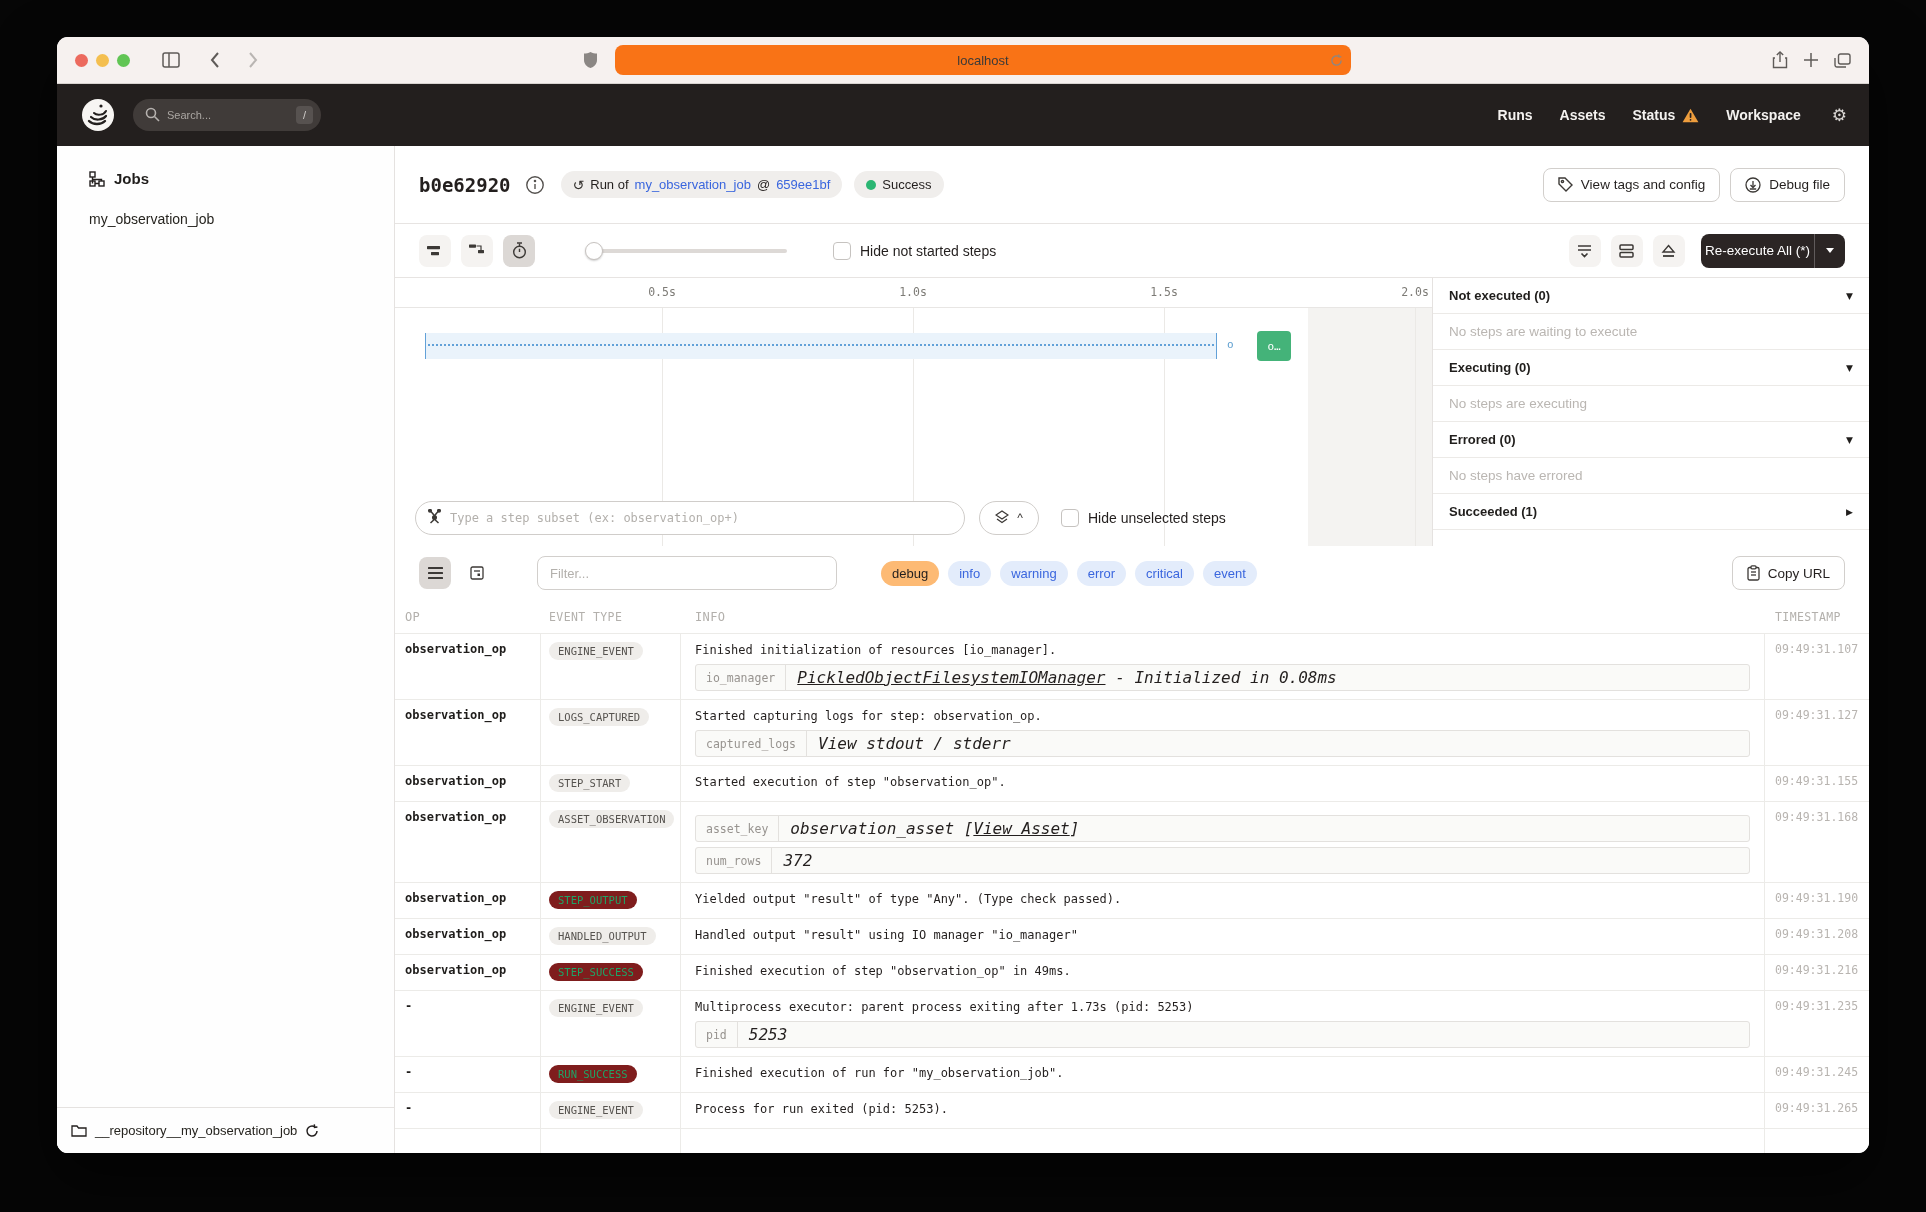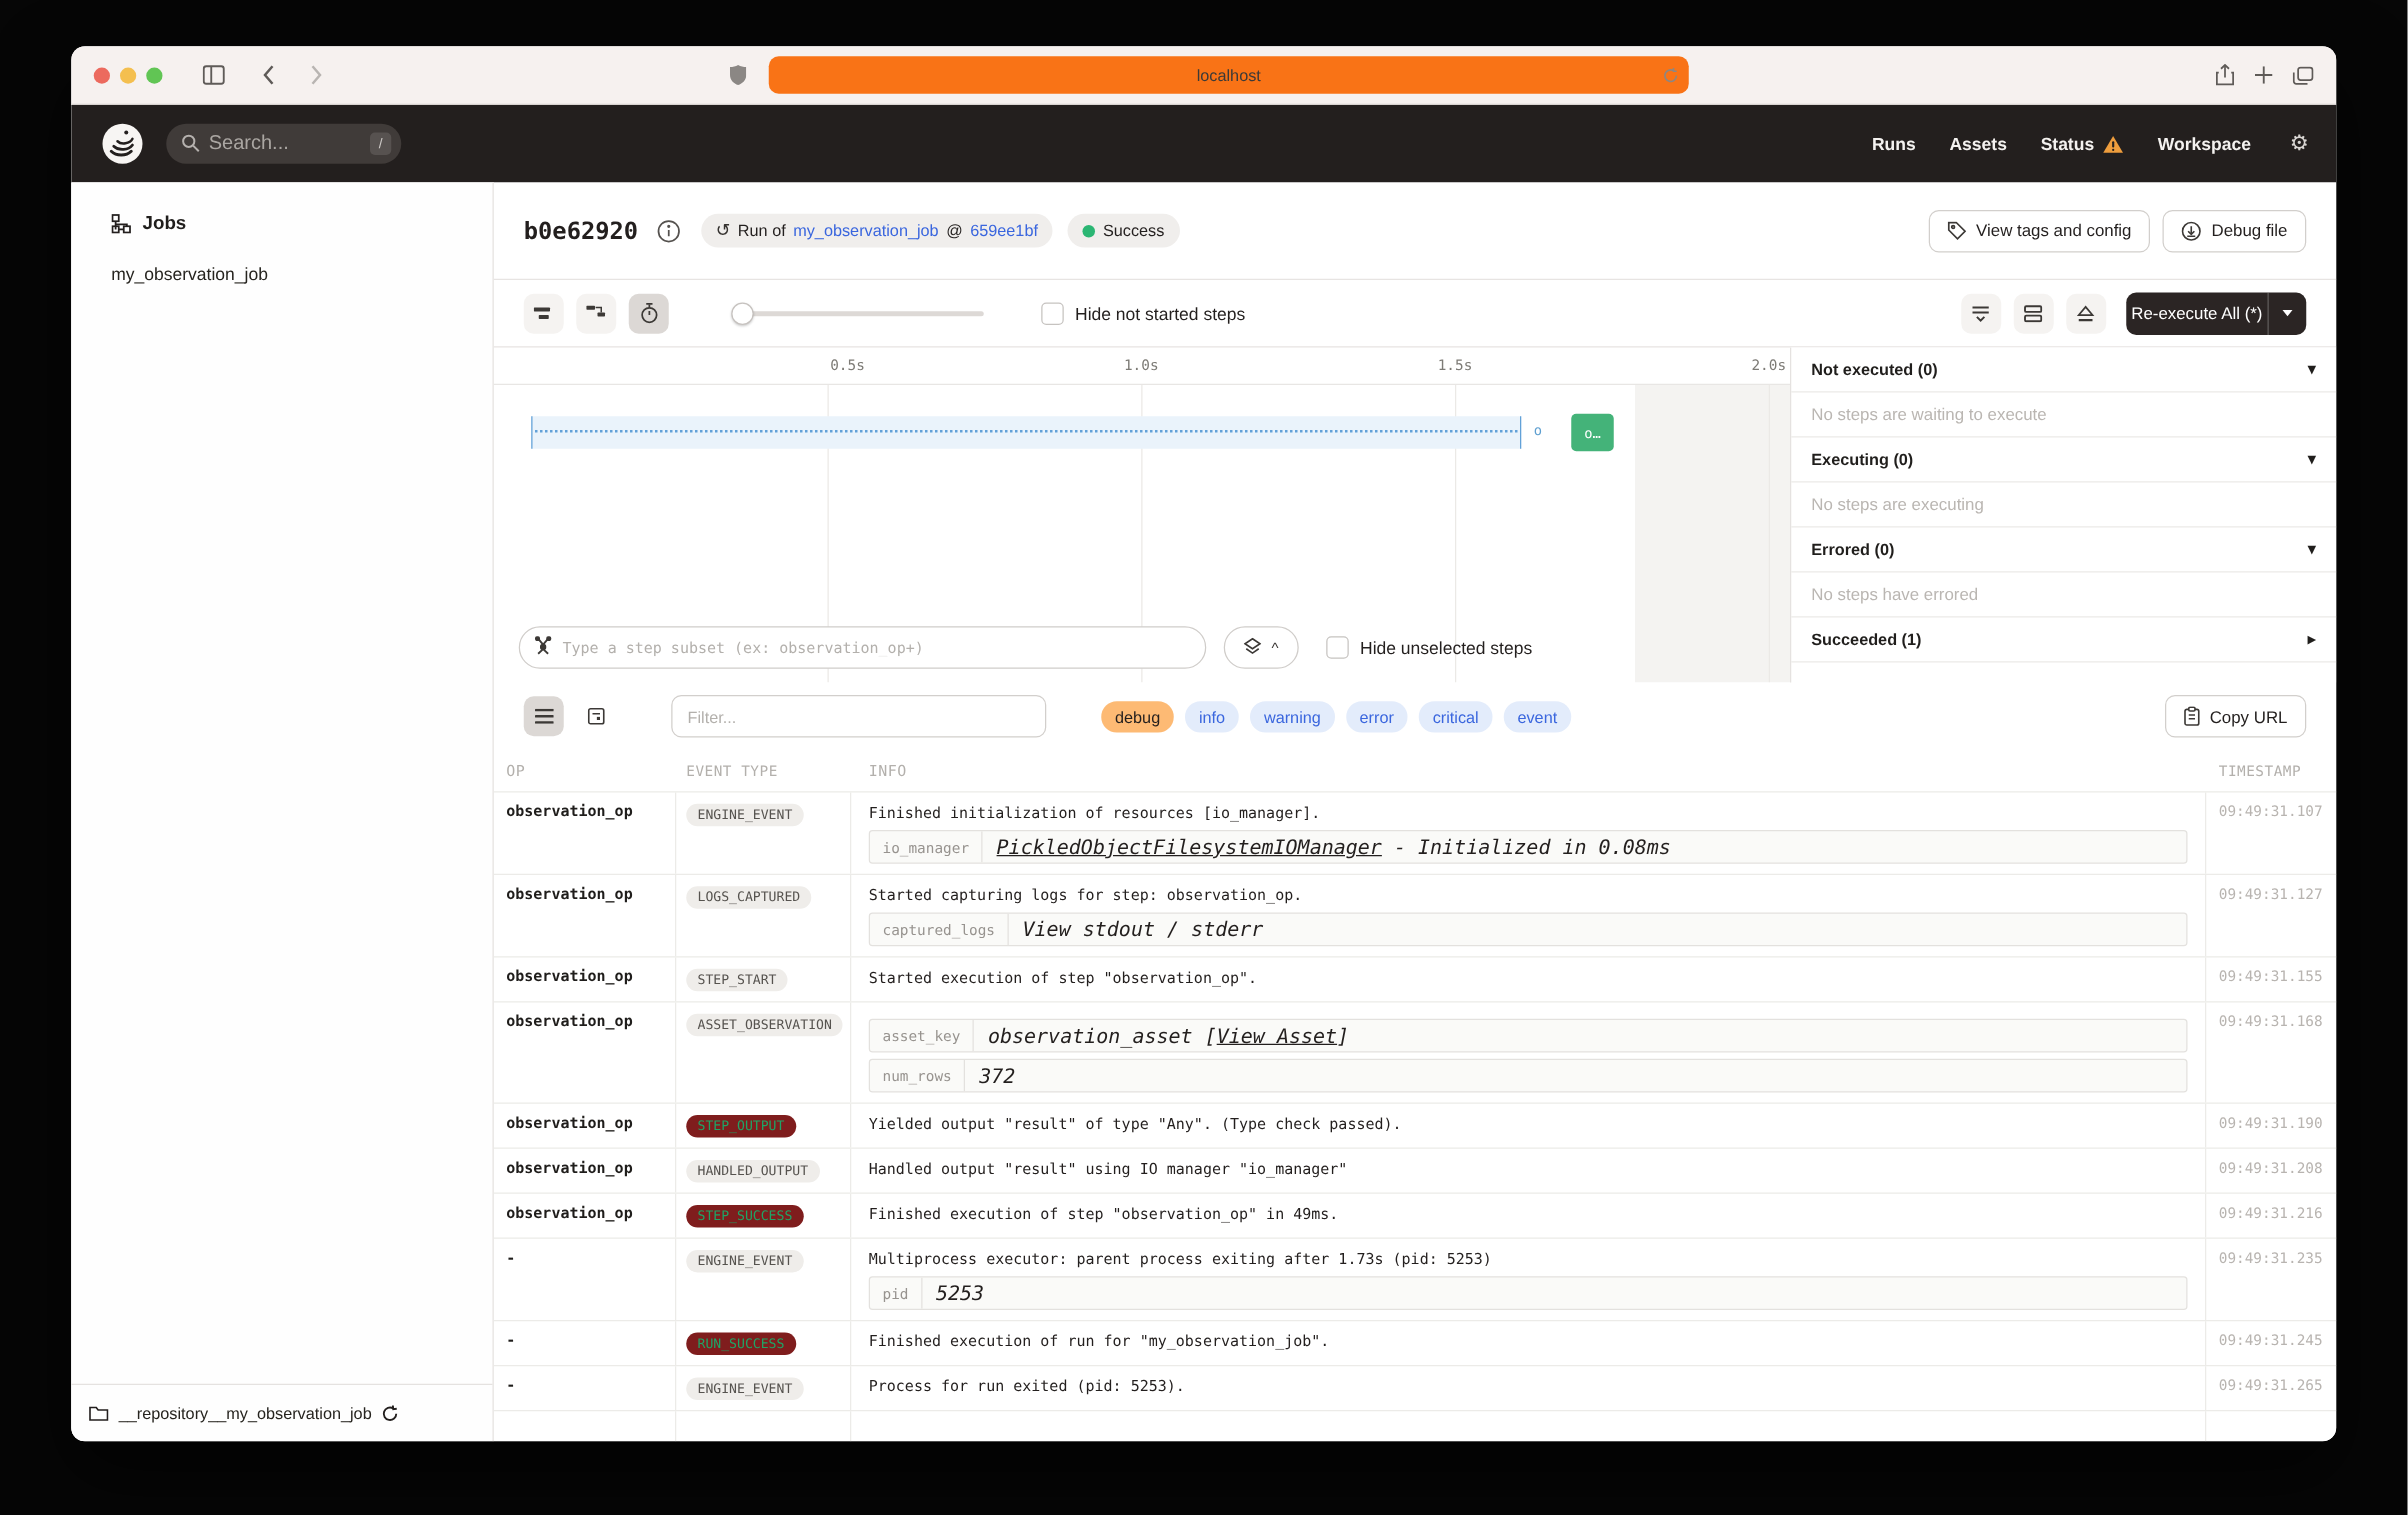--- a/index.html
+++ b/index.html
@@ -23,21 +23,21 @@
   .urlbar { width:736px; height:30px; background:#f97316; border-radius:8px; position:relative;
     display:flex; align-items:center; justify-content:center; color:#3c3a38; font-size:13px; }
   .urlbar .reload { position:absolute; right:8px; color:#8b8784; }
   .chrome-right { margin-left:auto; display:flex; align-items:center; gap:16px; color:#5f5b58; }
 
   
   .appheader { height:62px; background:#231f1e; display:flex; align-items:center; padding:0 22px; flex:none; }
   .logo { width:38px; height:38px; margin-right:16px; flex:none; }
   .search { position:relative; width:188px; height:32px; }
   .search input { width:100%; height:100%; background:#403b39; border:none; border-radius:16px;
-    color:#e8e5e2; font-size:16px; padding:0 30px 0 34px; outline:none; font-family:"Liberation Sans",sans-serif; }
+    color:#e8e5e2; font-size:11px; padding:0 30px 0 34px; outline:none; font-family:"Liberation Sans",sans-serif; }
   .search input::placeholder { color:#aaa6a2; }
   .search .sic { position:absolute; left:12px; top:8px; color:#b5b1ae; }
   .search .kbd { position:absolute; right:8px; top:7px; width:17px; height:18px; background:#575250; border-radius:4px;
     color:#cfccc9; font-size:11px; display:flex; align-items:center; justify-content:center; }
   .nav { margin-left:auto; display:flex; align-items:center; gap:27px; }
   .nav-item { color:#f4f2f0; font-size:14px; font-weight:700; display:flex; align-items:center; gap:7px; }
   .gear { color:#d9d6d3; font-family:"DejaVu Sans",sans-serif; font-size:17px; margin-left:4px; }
 
   
   .mainrow { flex:1; display:flex; min-height:0; background:#fff; }
@@ -399,21 +399,21 @@
             <span class="caret" data-interactable="true">
                 <span class="caret-down" data-interactable="false"></span>
               </span>
           </span>
         </span>
       </div>
 
       <div class="gantt" data-interactable="false">
         <div class="chart" data-interactable="false">
           <div class="axis" data-interactable="false">
-            <span style="left:283px" data-interactable="false">0.5s</span>
+            <span style="left:267px" data-interactable="false">0.5s</span>
             <span style="left:518px" data-interactable="false">1.0s</span>
             <span style="left:769px" data-interactable="false">1.5s</span>
             <span style="left:1020px" data-interactable="false">2.0s</span>
           </div>
           <div class="canvas" data-interactable="true">
             <div class="grayzone" data-interactable="false"></div>
             <div class="gl" style="left:267px" data-interactable="false"></div>
             <div class="gl" style="left:518px" data-interactable="false"></div>
             <div class="gl" style="left:769px" data-interactable="false"></div>
             <div class="gl" style="left:1020px" data-interactable="false"></div>

